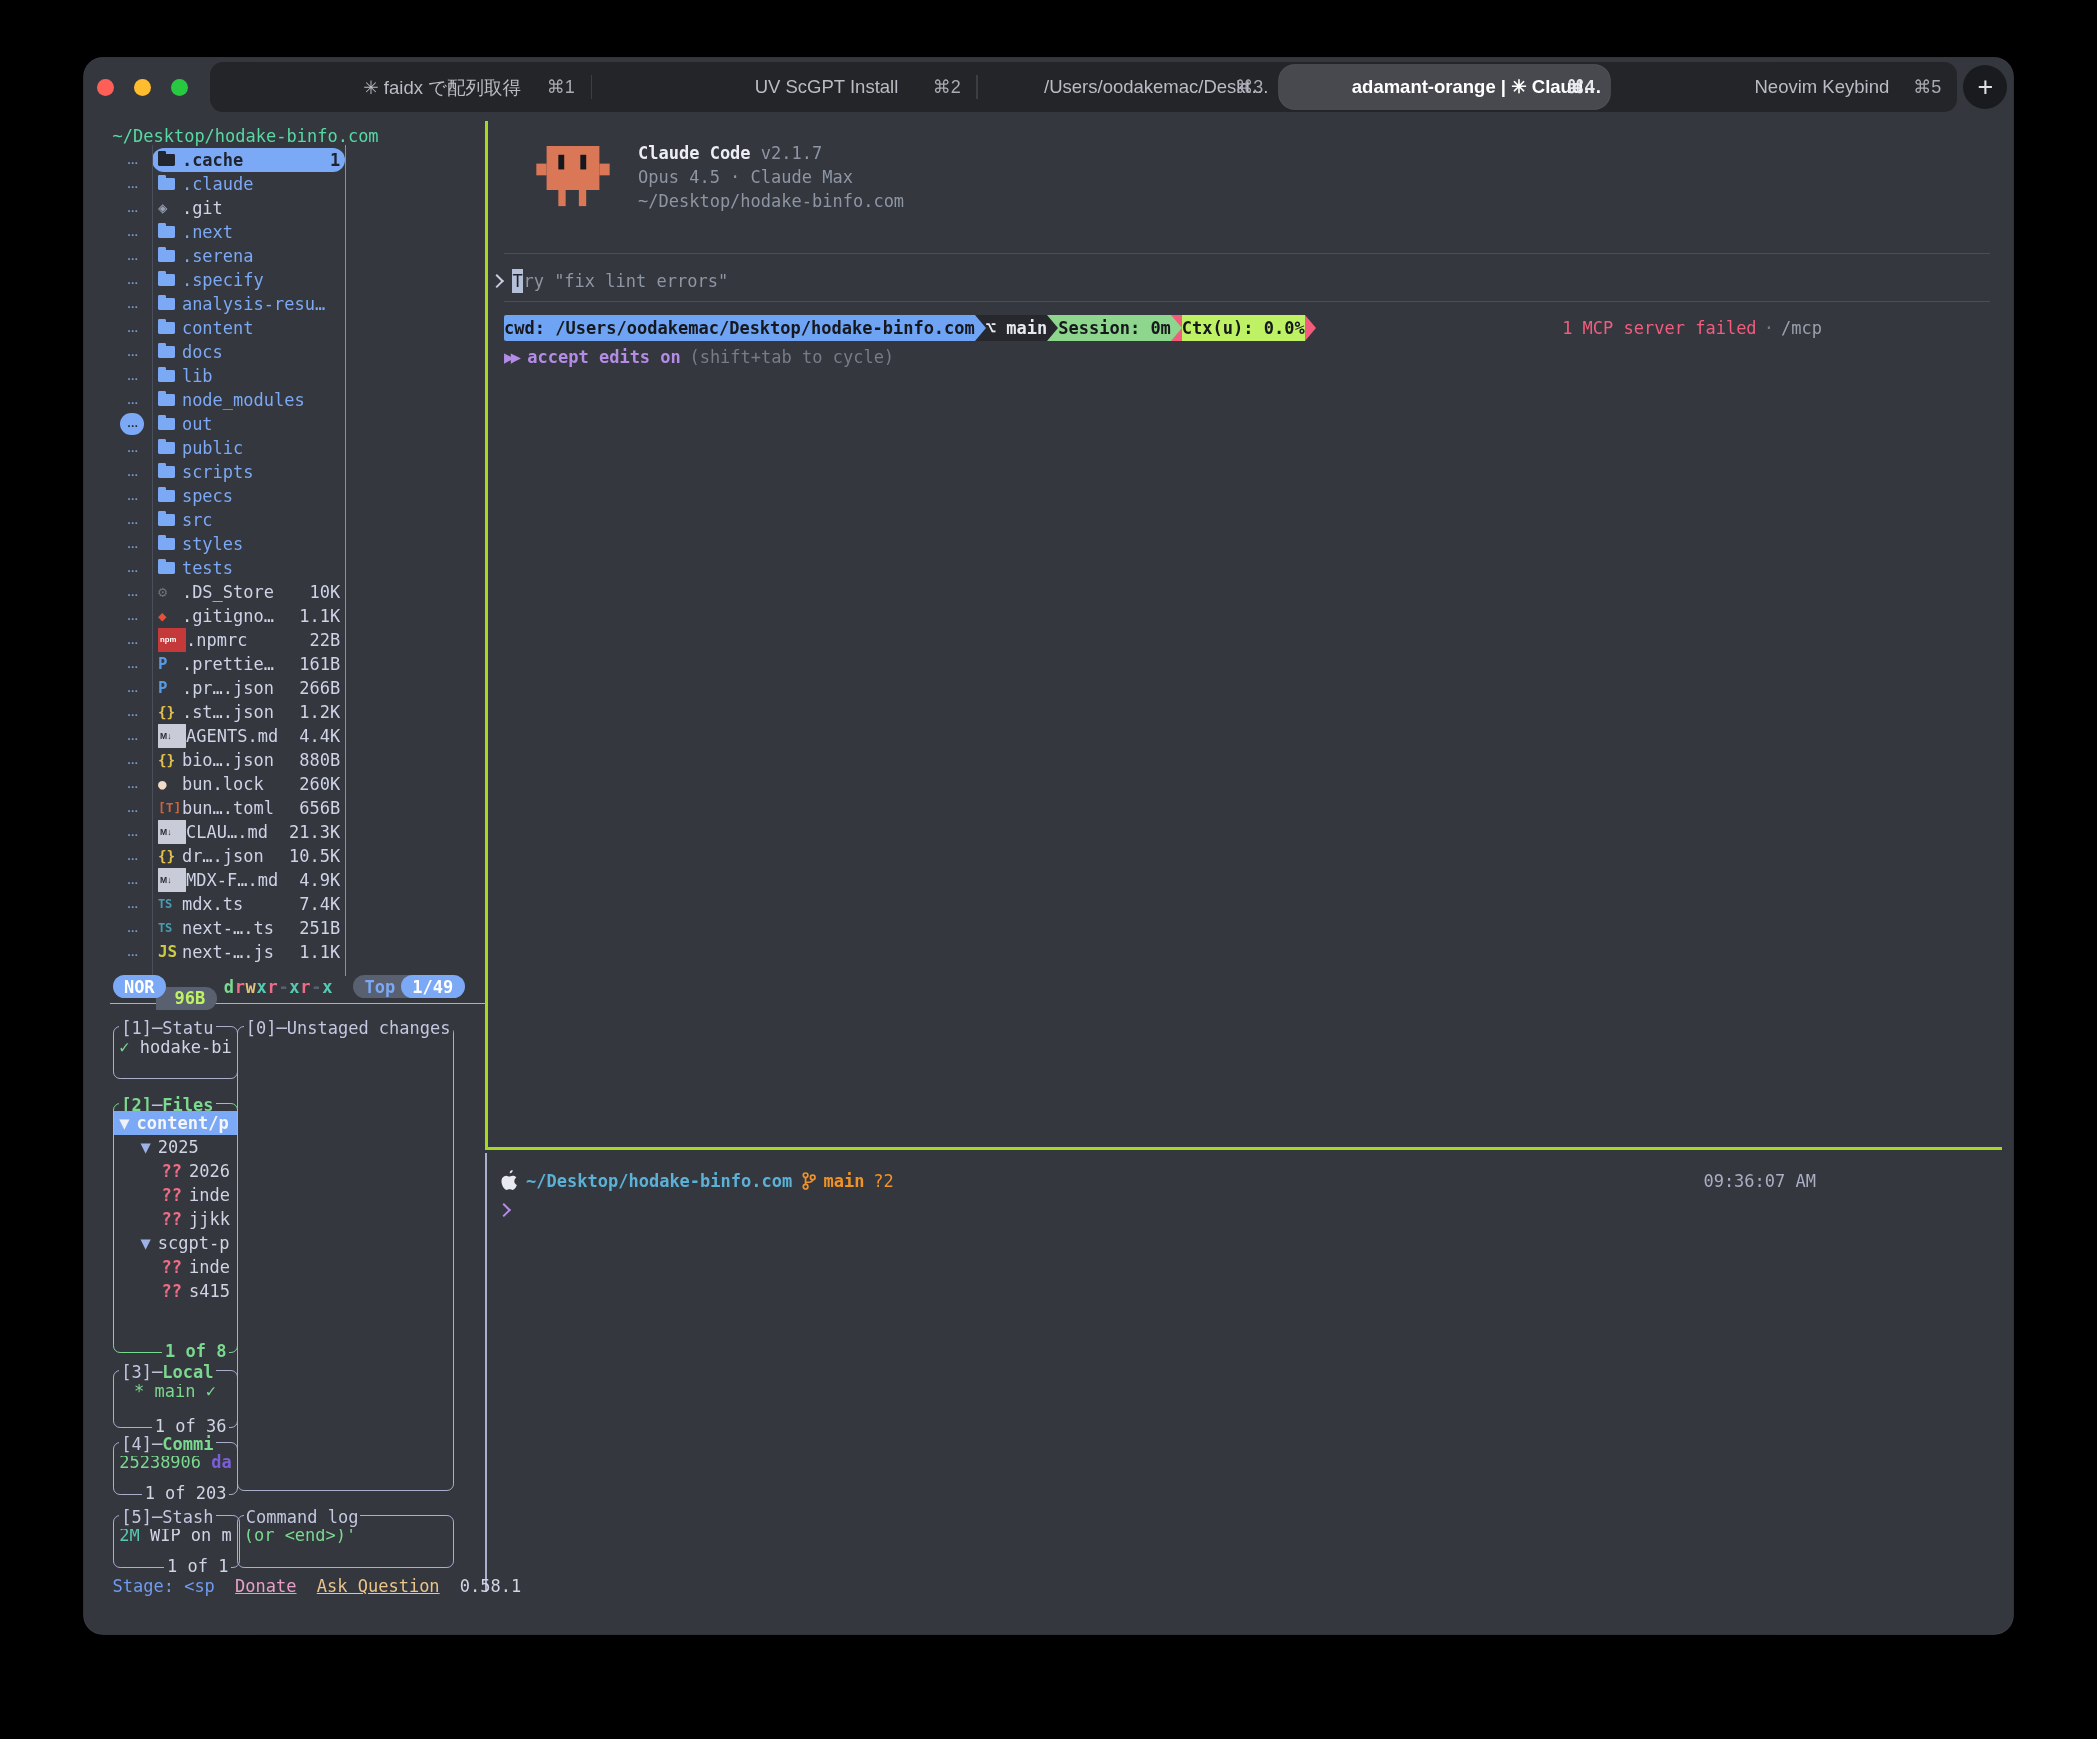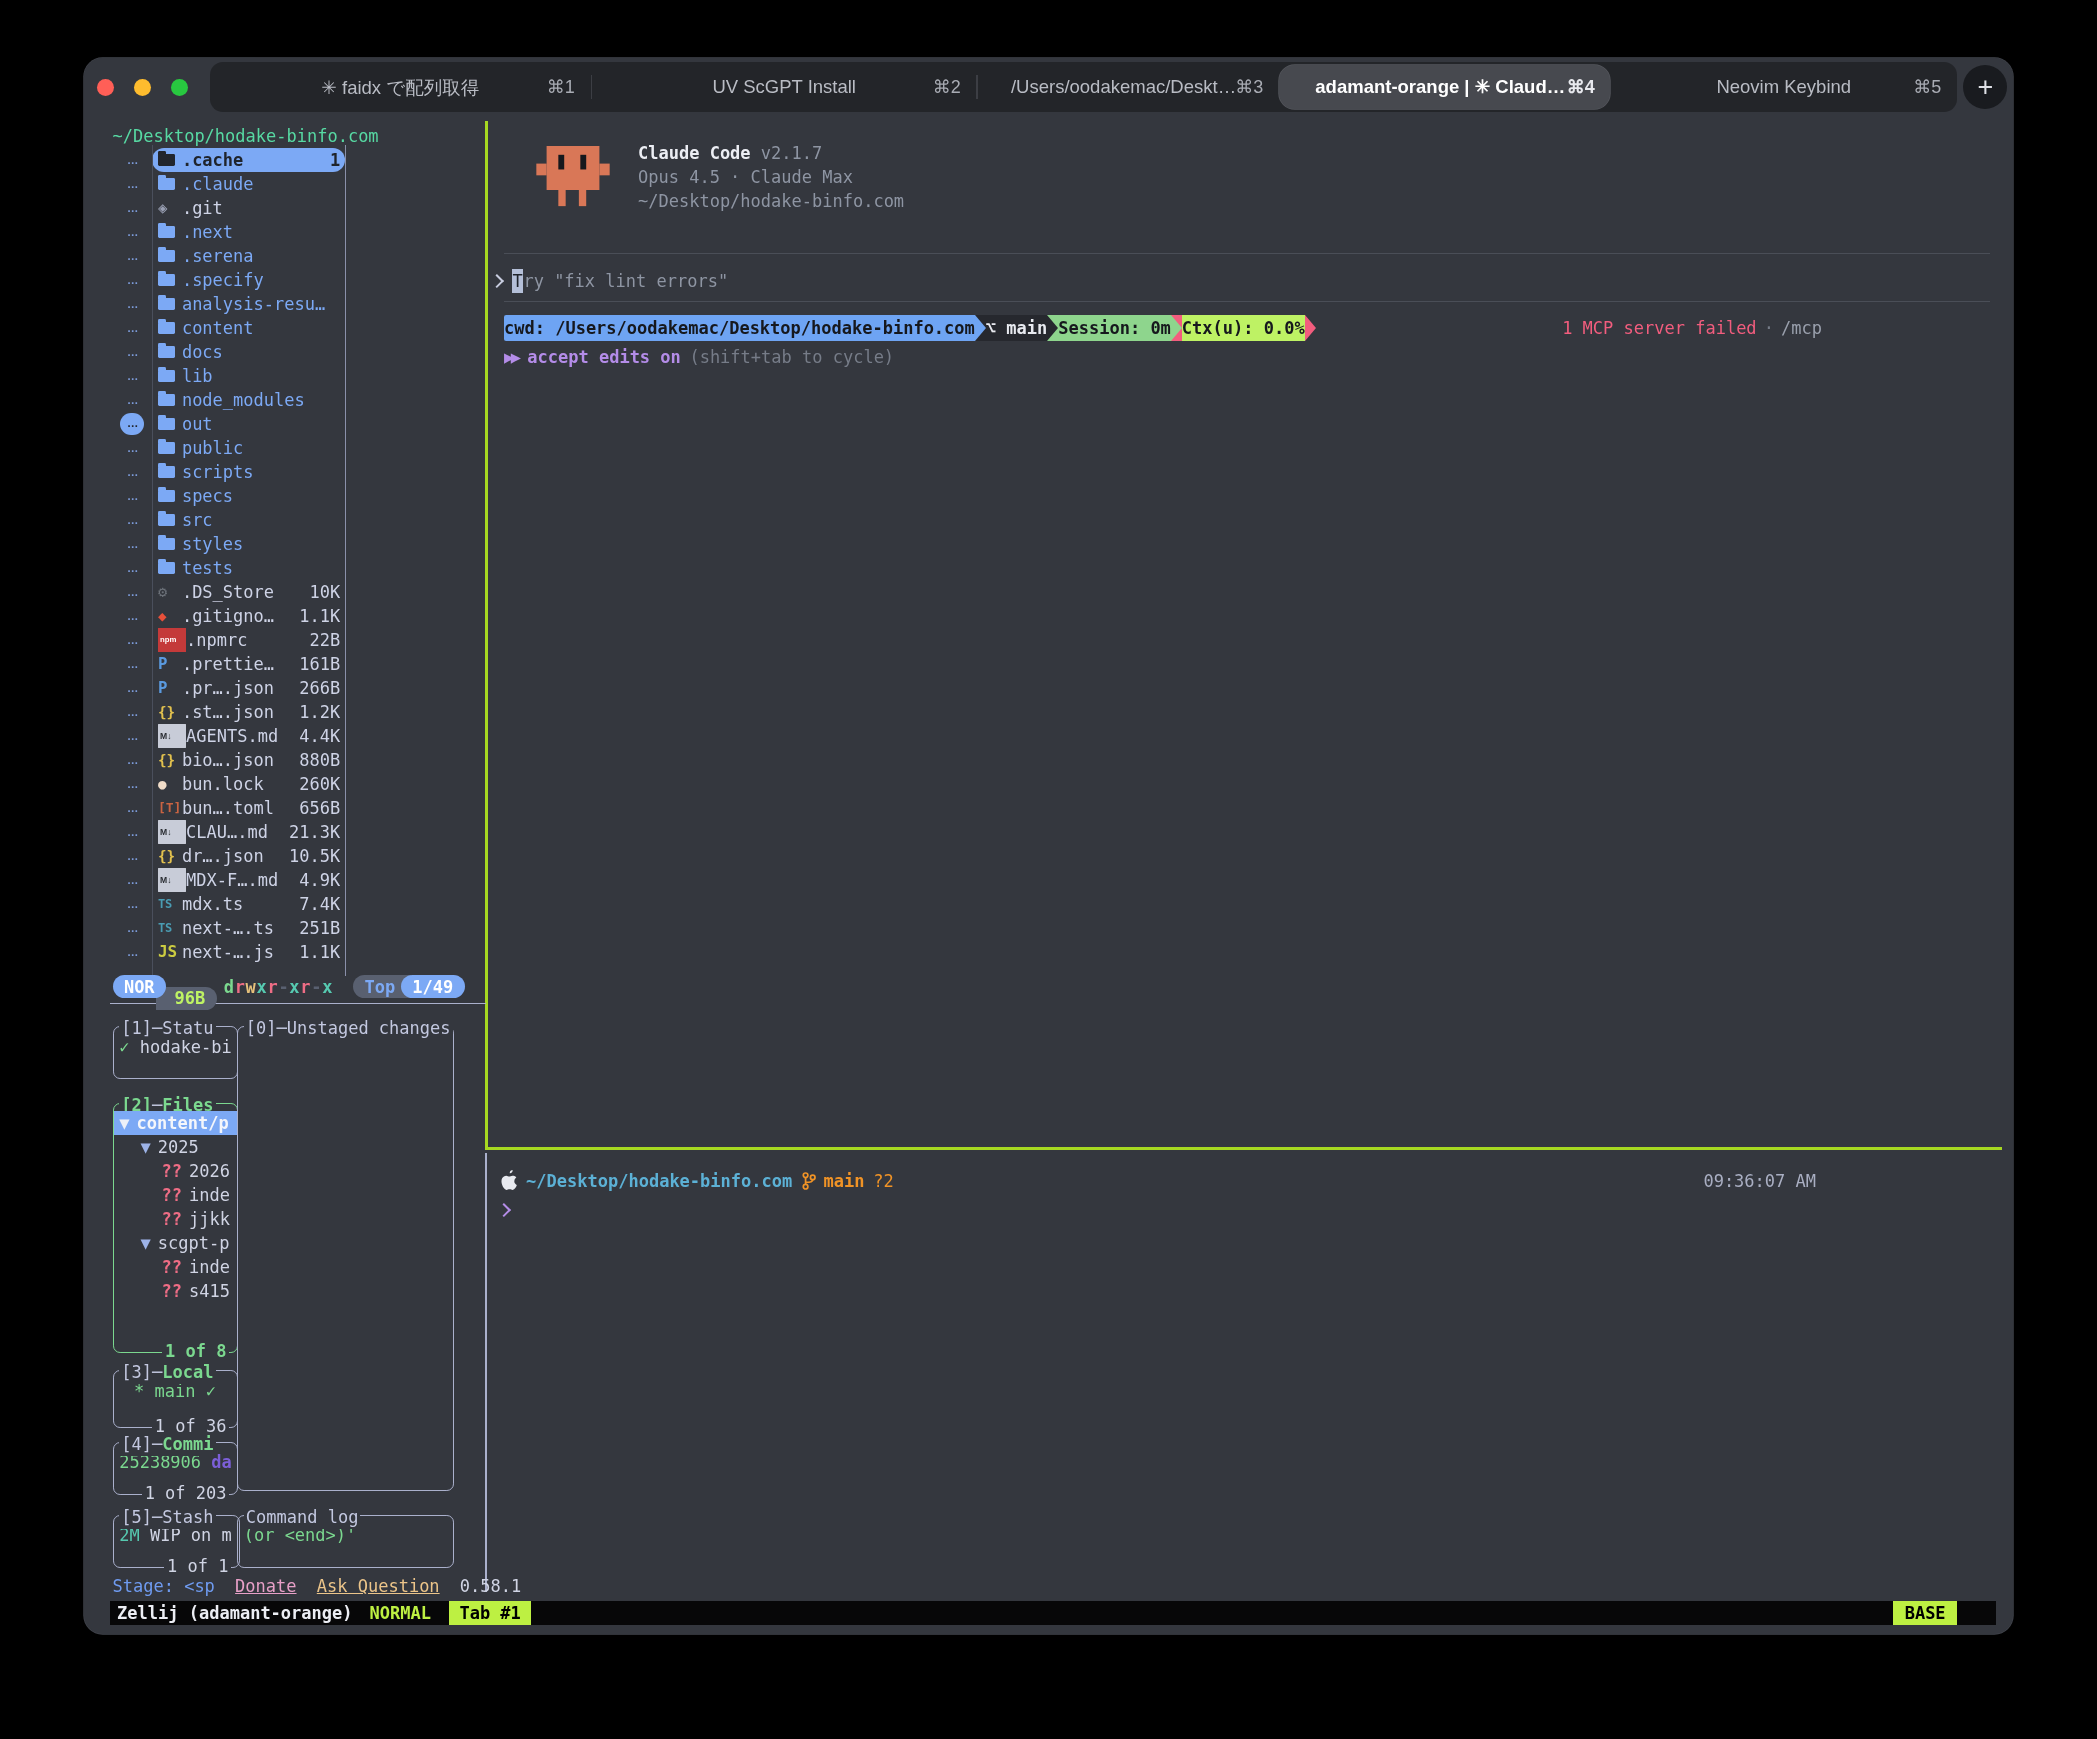--- a/index.html
+++ b/index.html
@@ -10,21 +10,21 @@
   .abs{position:absolute;}
 
   
   #titlebar{position:absolute;left:0;top:0;width:100%;height:59px;background:#34373e;}
   .light{position:absolute;top:20.7px;width:17px;height:17px;border-radius:50%;}
   #light-close{left:13px;background:#ff5f57;}
   #light-min{left:50px;background:#febc2e;}
   #light-max{left:87px;background:#28c840;}
   #tabstrip{position:absolute;left:126px;top:4.3px;width:1747px;height:50px;background:#232529;
             border-radius:13px;display:flex;align-items:center;}
-  .tab{height:50px;display:flex;align-items:center;justify-content:center;position:relative;
+  .tab{height:50px;display:flex;align-items:center;justify-content:flex-end;position:relative;
        color:#b9bcc4;font-size:18.5px;}
   .tab .tlabel{max-width:78%;white-space:nowrap;overflow:hidden;text-overflow:ellipsis;text-align:center;flex:1;}
   .tab .tshort{position:absolute;right:15.7px;color:#a9acb4;font-size:18px;}
   .tab.active{background:#47494f;border-radius:15.7px;height:44px;margin-top:0;color:#fff;
               box-shadow:0 0 0 0.7px #55575d;}
   .tab.active .tlabel{font-weight:bold;color:#fff;}
   .tab.active .tshort{color:#e8e9ee;font-weight:bold;}
   .tabsep{width:1.4px;height:24px;background:#3c3e44;}
   #plus-btn{position:absolute;right:5.7px;top:7.1px;width:44px;height:44px;border-radius:50%;
             background:#191b1f;color:#dfe1e6;font-size:27px;display:flex;align-items:center;justify-content:center;}
@@ -721,21 +721,15 @@
         </svg>
     </span>
     <span class="sbranch">main</span>
     <span class="suntracked">?2</span>
   </div>
   <div class="abs mono" id="shell-time">09:36:07 AM</div>
   <div class="abs mono" id="shell-line2">
     <span class="chev purple"></span>
   </div>
 
-  <div id="zellij-bar" class="mono">
-    <span class="zsession">Zellij (adamant-orange)</span>
-    <span class="zmode">NORMAL</span>
-    <span class="ztab">Tab #1</span>
-    <span class="zright">BASE</span>
-  </div>
 
 </div>
 
 
 </body></html>

